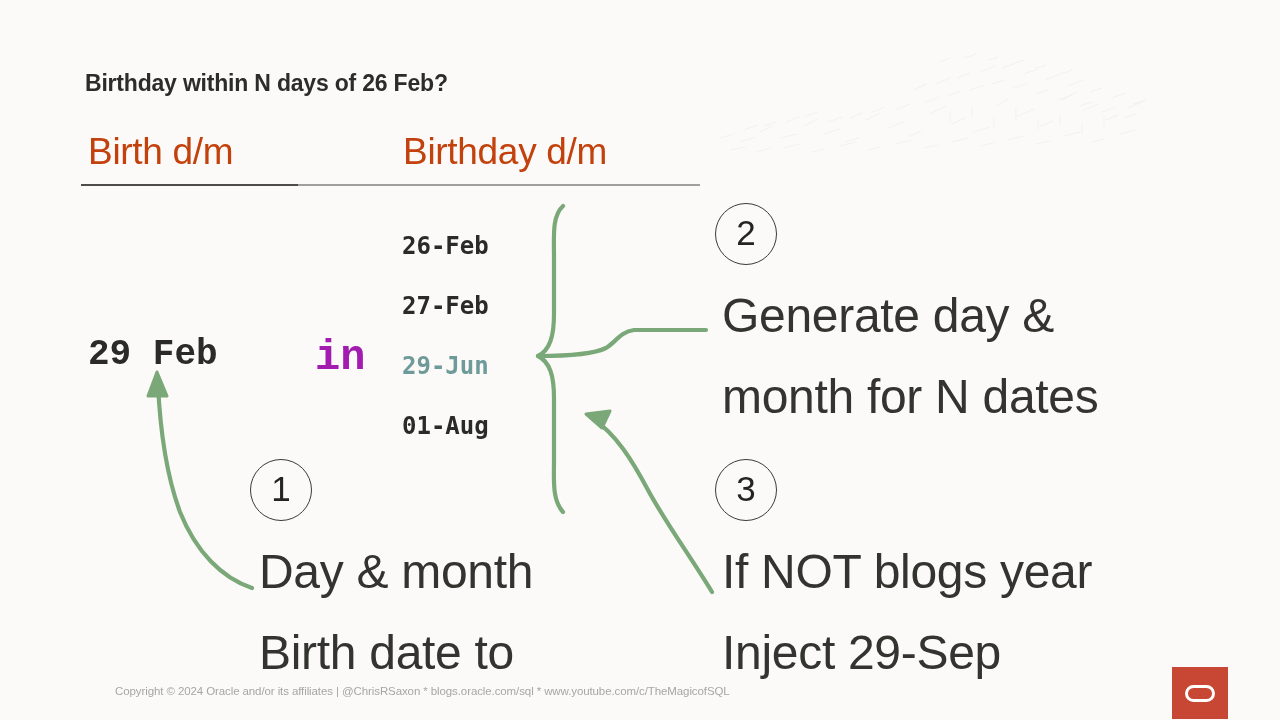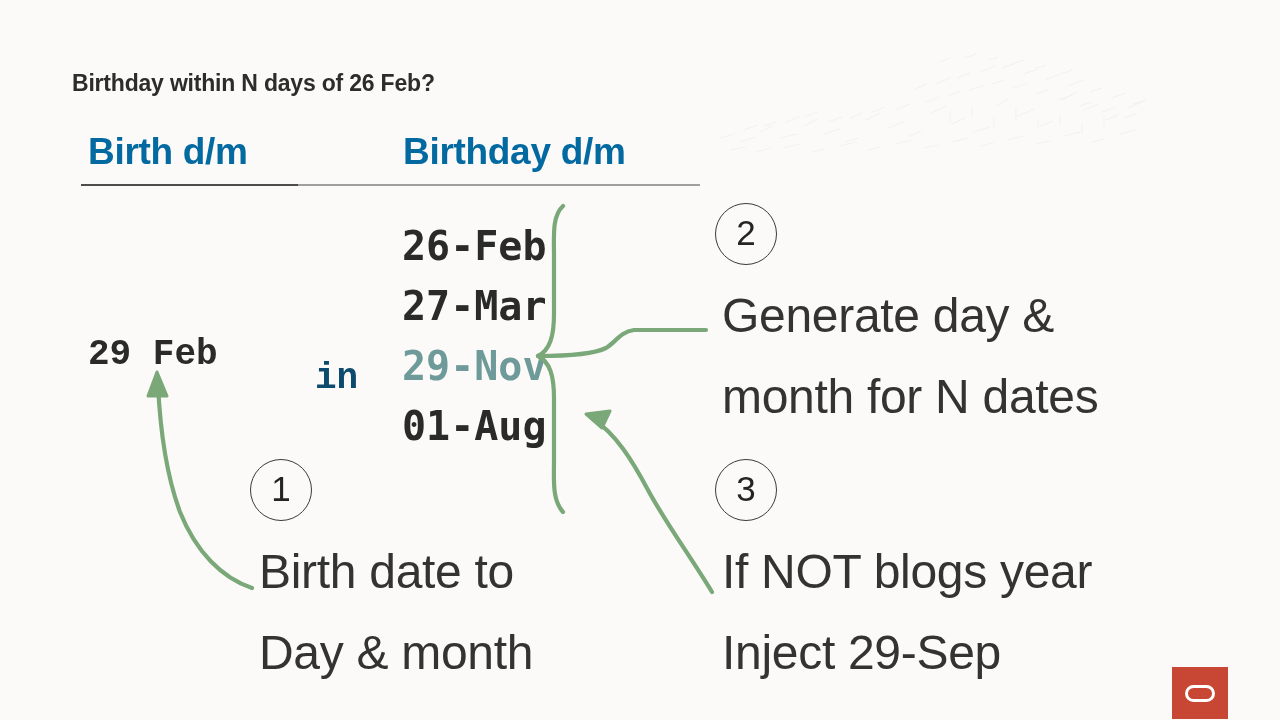--- a/index.html
+++ b/index.html
@@ -24,35 +24,35 @@
     top: 46px;
     width: 470px;
     height: 112px;
     opacity: 0.5;
     pointer-events: none;
   }
 
   
   .slide-title {
     position: absolute;
-    left: 72px;
+    left: 85px;
     top: 70px;
     font-size: 23px;
     font-weight: bold;
     letter-spacing: -0.2px;
     color: #2c2c2a;
     white-space: nowrap;
   }
 
   
   .col-head {
     position: absolute;
     font-size: 37px;
-    font-weight: 700;
-    color: #0369a1;
+    font-weight: 400;
+    color: #c2410c;
     white-space: nowrap;
     letter-spacing: -0.3px;
   }
   .col-head.birth    { left: 88px;  top: 131px; }
   .col-head.calendar { left: 403px; top: 131px; }
 
   .rule {
     position: absolute;
     height: 2px;
   }
@@ -70,35 +70,34 @@
     left: 88px;
     top: 334px;
     font-size: 36px;
     color: #2a2a28;
     white-space: pre;
   }
   .in-keyword {
     position: absolute;
     left: 315px;
     top: 334px;
-    font-size: 36px;
-    color: #0c4a6e;
-    margin-top: 24px;
+    font-size: 42px;
+    color: #a21caf;
   }
 
   
   .date-list {
     position: absolute;
     left: 402px;
     top: 216px;
   }
   .date-item {
     font-family: "DejaVu Sans Mono", "Liberation Mono", monospace;
     font-weight: bold;
-    font-size: 40px;
+    font-size: 24px;
     line-height: 60px;
     color: #2a2a28;
     white-space: pre;
   }
   .date-item.highlight { color: #6E9A99; }
 
   
   .vectors {
     position: absolute;
     left: 0; top: 0;
@@ -191,22 +190,22 @@
   <div class="col-head birth">Birth d/m</div>
   <div class="col-head calendar">Birthday d/m</div>
   <div class="rule left"></div>
   <div class="rule right"></div>
 
   <div class="mono birth-value">29 Feb</div>
   <div class="mono in-keyword">in</div>
 
   <div class="date-list">
     <div class="date-item">26-Feb</div>
-    <div class="date-item">27-Mar</div>
-    <div class="date-item highlight">29-Nov</div>
+    <div class="date-item">27-Feb</div>
+    <div class="date-item highlight">29-Jun</div>
     <div class="date-item">01-Aug</div>
   </div>
 
   <svg class="vectors" viewBox="0 0 1280 720" aria-hidden="true">
     <g fill="none" stroke="#7AA878" stroke-width="4.2" stroke-linecap="round" stroke-linejoin="round">
 
       <path d="M563 206
                C 552 216, 554 236, 554 256
                L 554 314
                C 554 336, 550 350, 538 356
@@ -222,37 +221,38 @@
     </g>
 
     <path d="M586 414 L 610 411 L 602 428 Z" fill="#7AA878" stroke="#7AA878" stroke-width="3" stroke-linejoin="round"></path>
     <path d="M157 372 L 167 396 L 148 396 Z" fill="#7AA878" stroke="#7AA878" stroke-width="3" stroke-linejoin="round"></path>
   </svg>
 
   <div class="annotation ann-1">
     <div class="badge">
       <span>1</span>
     </div>
+    <div class="ann-text">Day &amp; month</div>
     <div class="ann-text">Birth date to</div>
-    <div class="ann-text">Day &amp; month</div>
   </div>
 
   <div class="annotation ann-2">
     <div class="badge">
       <span>2</span>
     </div>
     <div class="ann-text">Generate day &amp;</div>
     <div class="ann-text">month for N dates</div>
   </div>
 
   <div class="annotation ann-3">
     <div class="badge">
       <span>3</span>
     </div>
     <div class="ann-text">If NOT blogs year</div>
     <div class="ann-text">Inject 29-Sep</div>
   </div>
 
+  <div class="footer-text">Copyright © 2024 Oracle and/or its affiliates | @ChrisRSaxon * blogs.oracle.com/sql * www.youtube.com/c/TheMagicofSQL</div>
   <div class="oracle-logo">
     <div class="ring"></div>
   </div>
 
 </div>
 
 </body></html>

